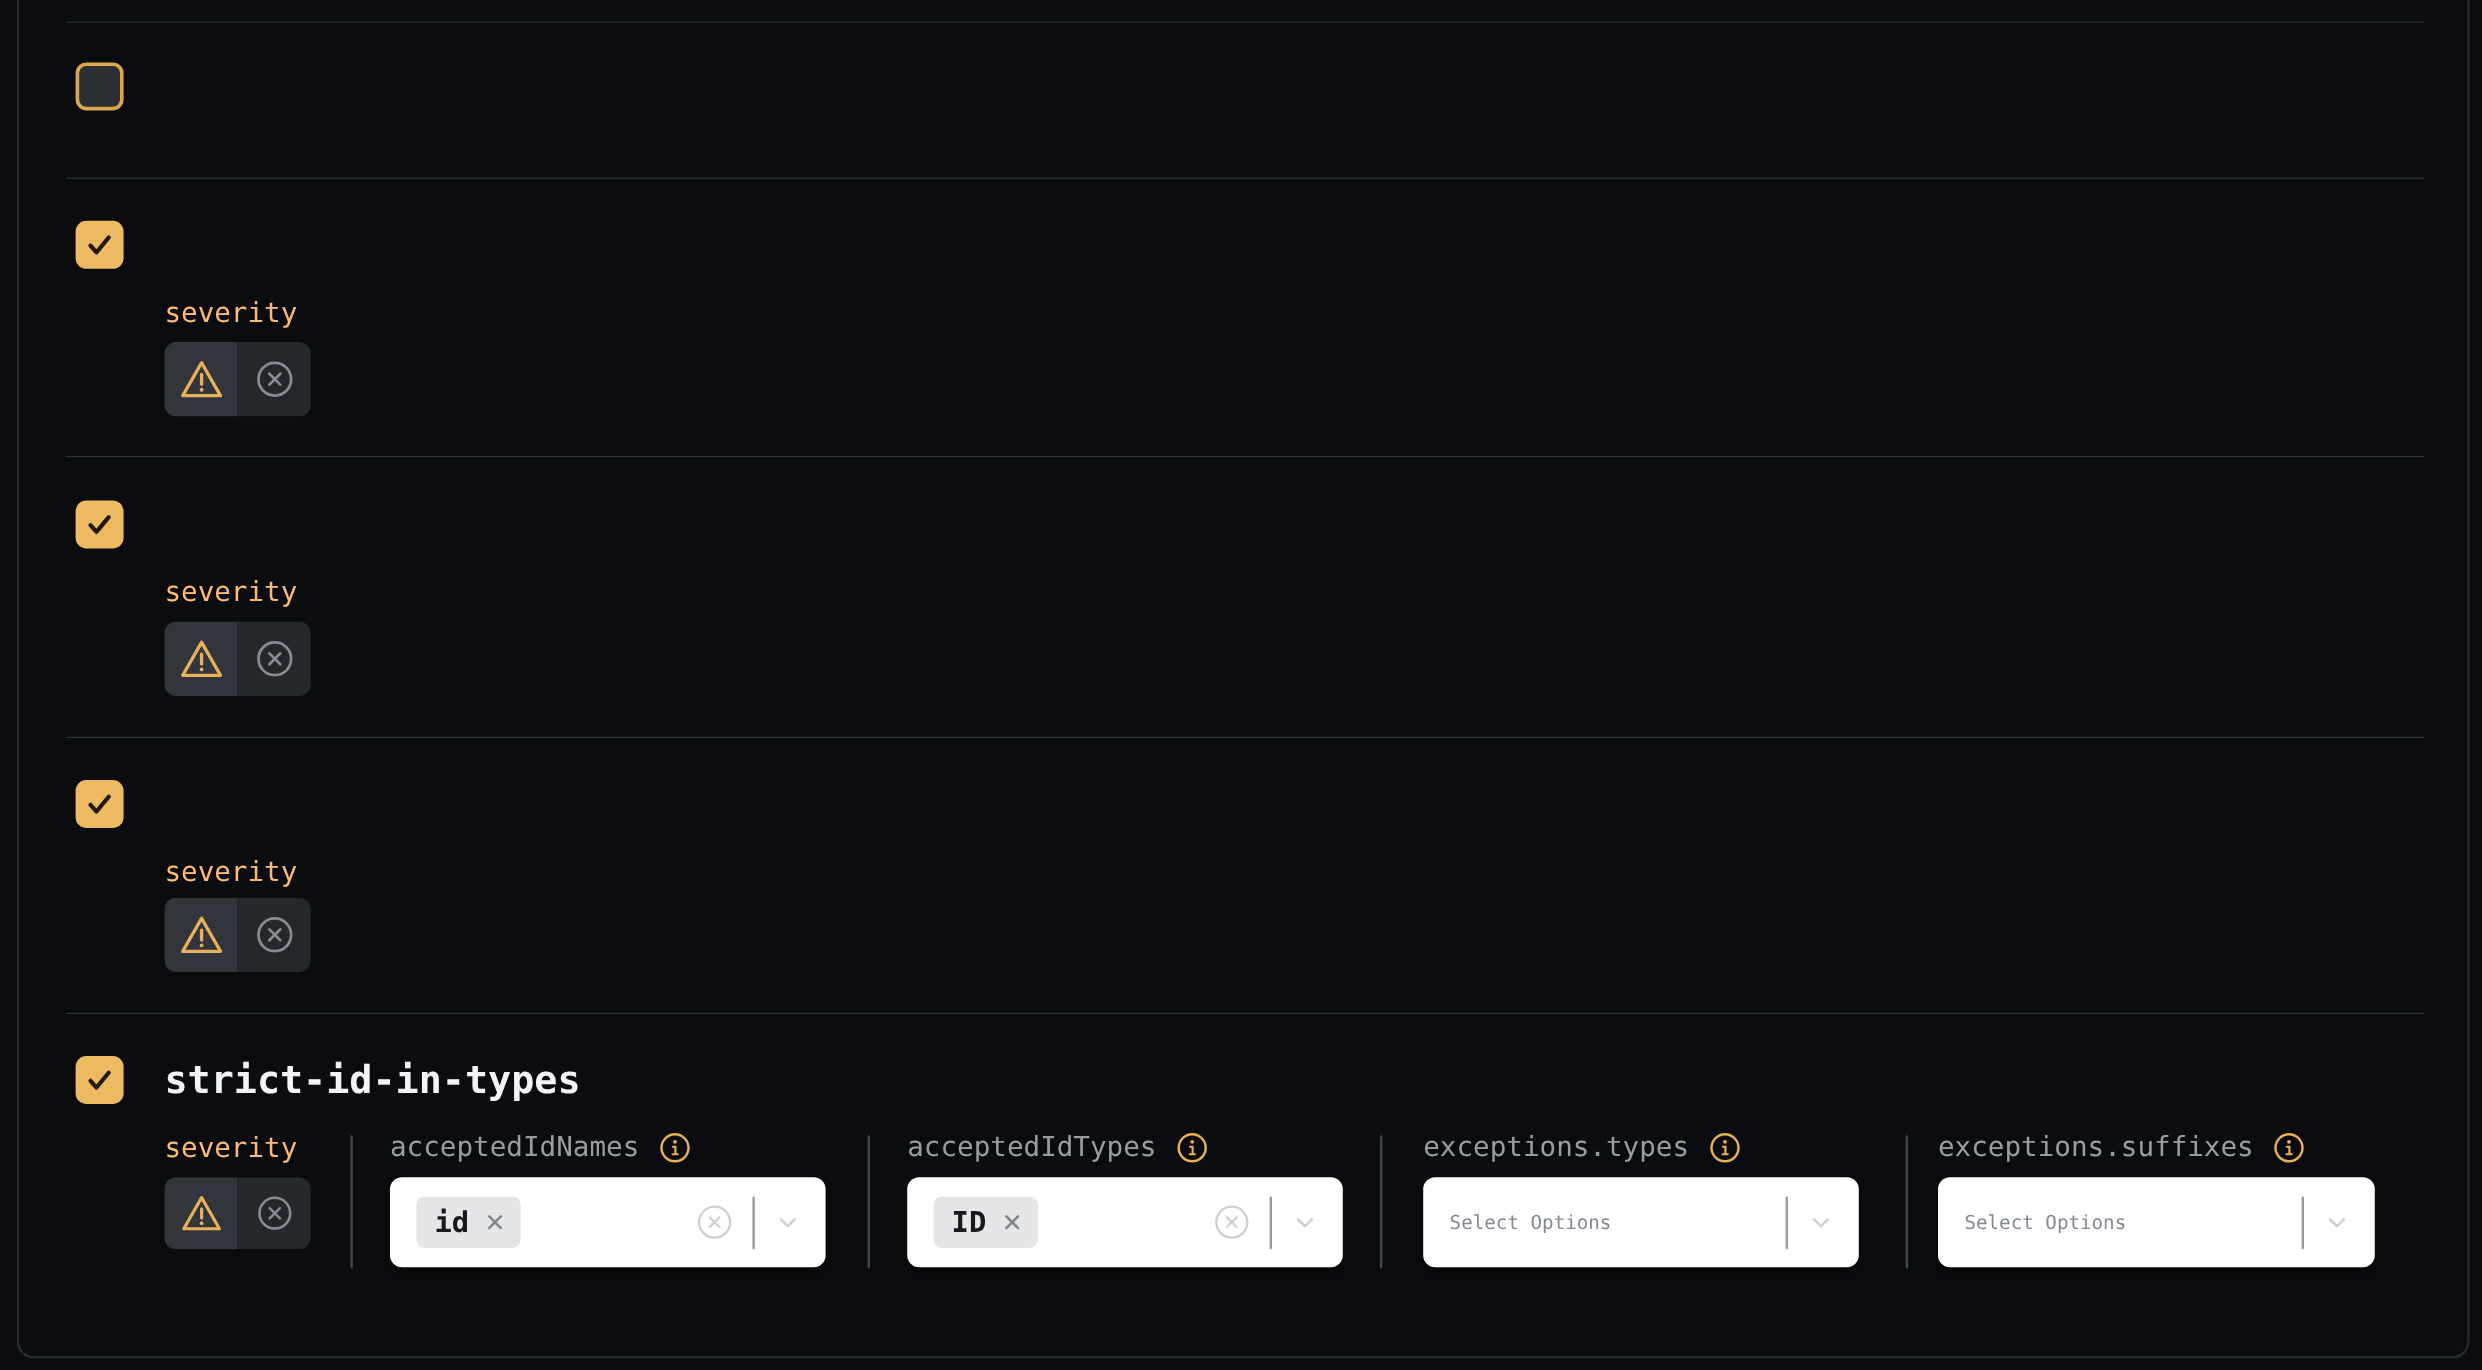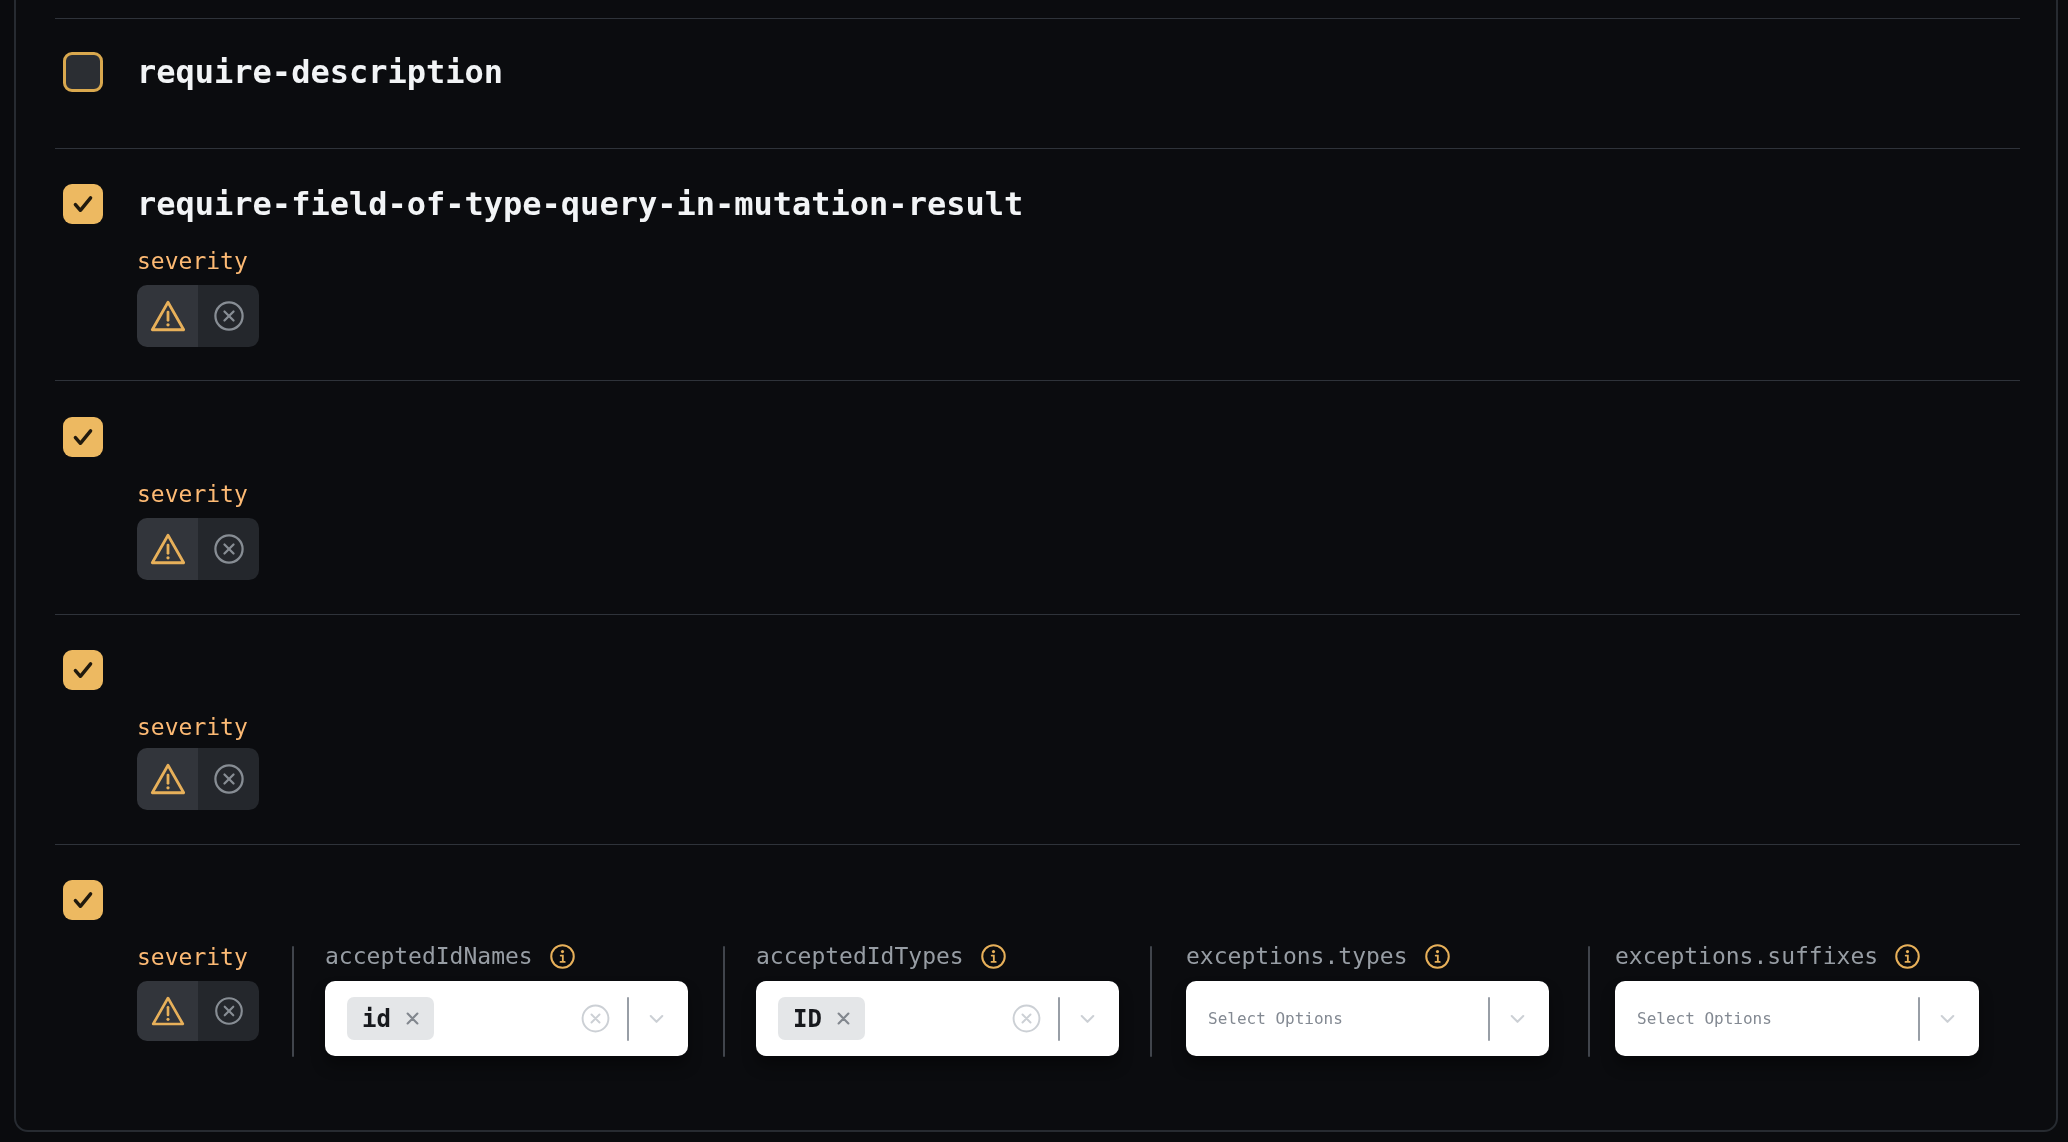--- a/index.html
+++ b/index.html
@@ -39,28 +39,26 @@
 <div class="screen">
   <div class="panel"></div>
 
   <div class="hdiv" style="top:18px"></div>
   <div class="hdiv" style="top:148px"></div>
   <div class="hdiv" style="top:380px"></div>
   <div class="hdiv" style="top:614px"></div>
   <div class="hdiv" style="top:844px"></div>
 
   <div class="cb unchecked" style="left:63px;top:52px"></div>
-  <div class="title" style="left:137px;top:52px">require-description</div>
 
   <div class="cb checked" style="left:63px;top:184px">
     <svg class="icon" width="26" height="26" viewBox="0 0 24 24">
       <path d="M5 12.6l4.6 5.2L19 6.4" fill="none" stroke="#211a0e" stroke-width="3.2" stroke-linecap="round" stroke-linejoin="round"></path>
     </svg>
   </div>
-  <div class="title" style="left:137px;top:184px">require-field-of-type-query-in-mutation-result</div>
   <div class="lbl" style="left:137px;top:247px">severity</div>
   <div class="seg" style="left:137px;top:285px;height:62px">
     <button class="seg-btn sel">
       <svg class="icon" width="40" height="36" viewBox="0 0 24 22">
         <path d="M12 2.6 L21.6 19.4 H2.4 Z" fill="none" stroke="#e7b05a" stroke-width="1.7" stroke-linejoin="round"></path>
         <path d="M12 8.6 v5" stroke="#e7b05a" stroke-width="1.7" stroke-linecap="round"></path>
         <circle cx="12" cy="16.4" r="1" fill="#e7b05a"></circle>
       </svg>
     </button>
     <button class="seg-btn">
@@ -113,20 +111,21 @@
         <path d="M8.8 8.8 L15.2 15.2 M15.2 8.8 L8.8 15.2" stroke="#878d94" stroke-width="1.6" stroke-linecap="round"></path>
       </svg>
     </button>
   </div>
 
   <div class="cb checked" style="left:63px;top:880px">
     <svg class="icon" width="26" height="26" viewBox="0 0 24 24">
       <path d="M5 12.6l4.6 5.2L19 6.4" fill="none" stroke="#211a0e" stroke-width="3.2" stroke-linecap="round" stroke-linejoin="round"></path>
     </svg>
   </div>
+  <div class="title" style="left:137px;top:880px">strict-id-in-types</div>
 
   <div class="vdiv" style="left:292px"></div>
   <div class="vdiv" style="left:723px"></div>
   <div class="vdiv" style="left:1150px"></div>
   <div class="vdiv" style="left:1588px"></div>
 
   <div class="lbl" style="left:137px;top:943px">severity</div>
   <div class="seg" style="left:137px;top:981px;height:60px">
     <button class="seg-btn sel">
       <svg class="icon" width="38" height="34" viewBox="0 0 24 22">

